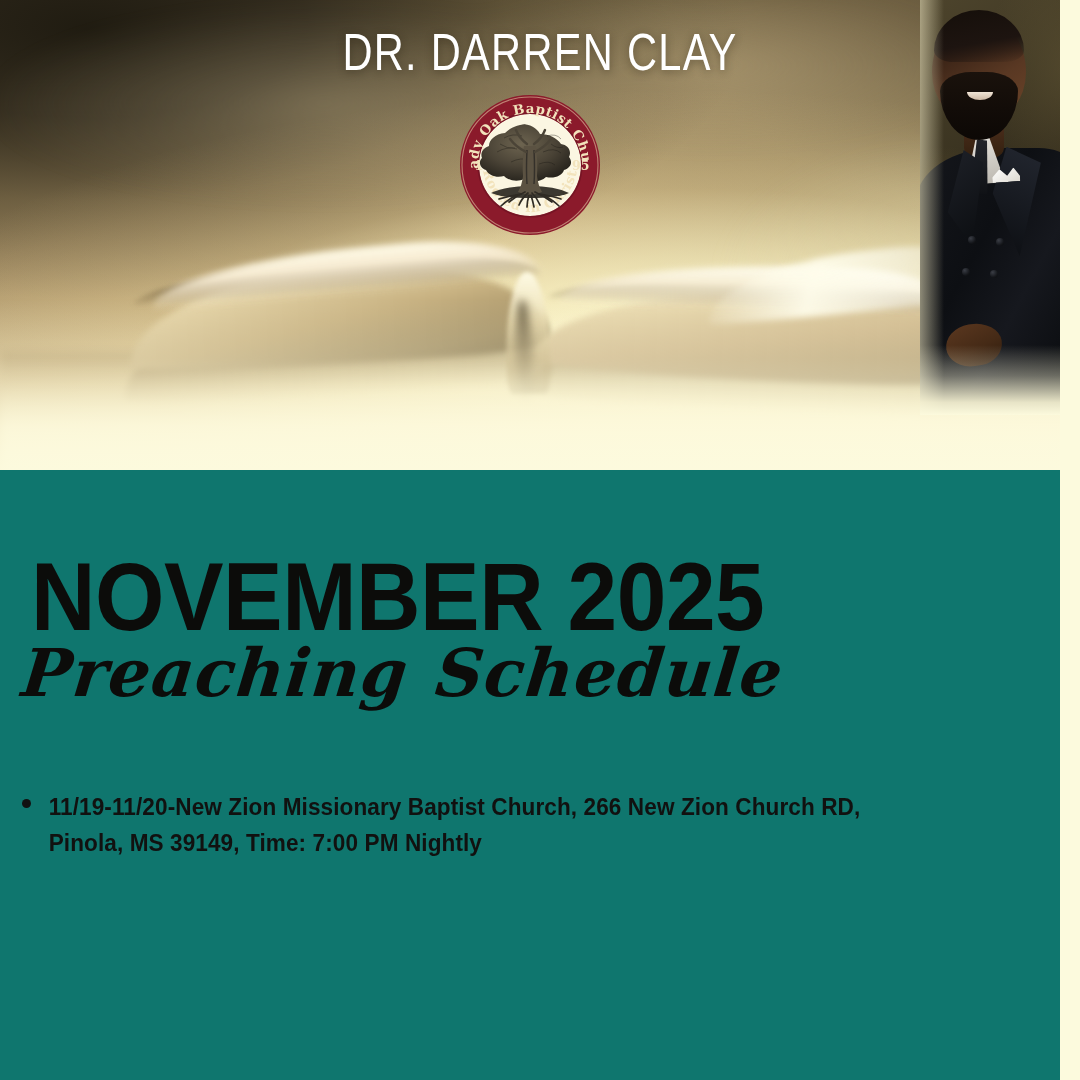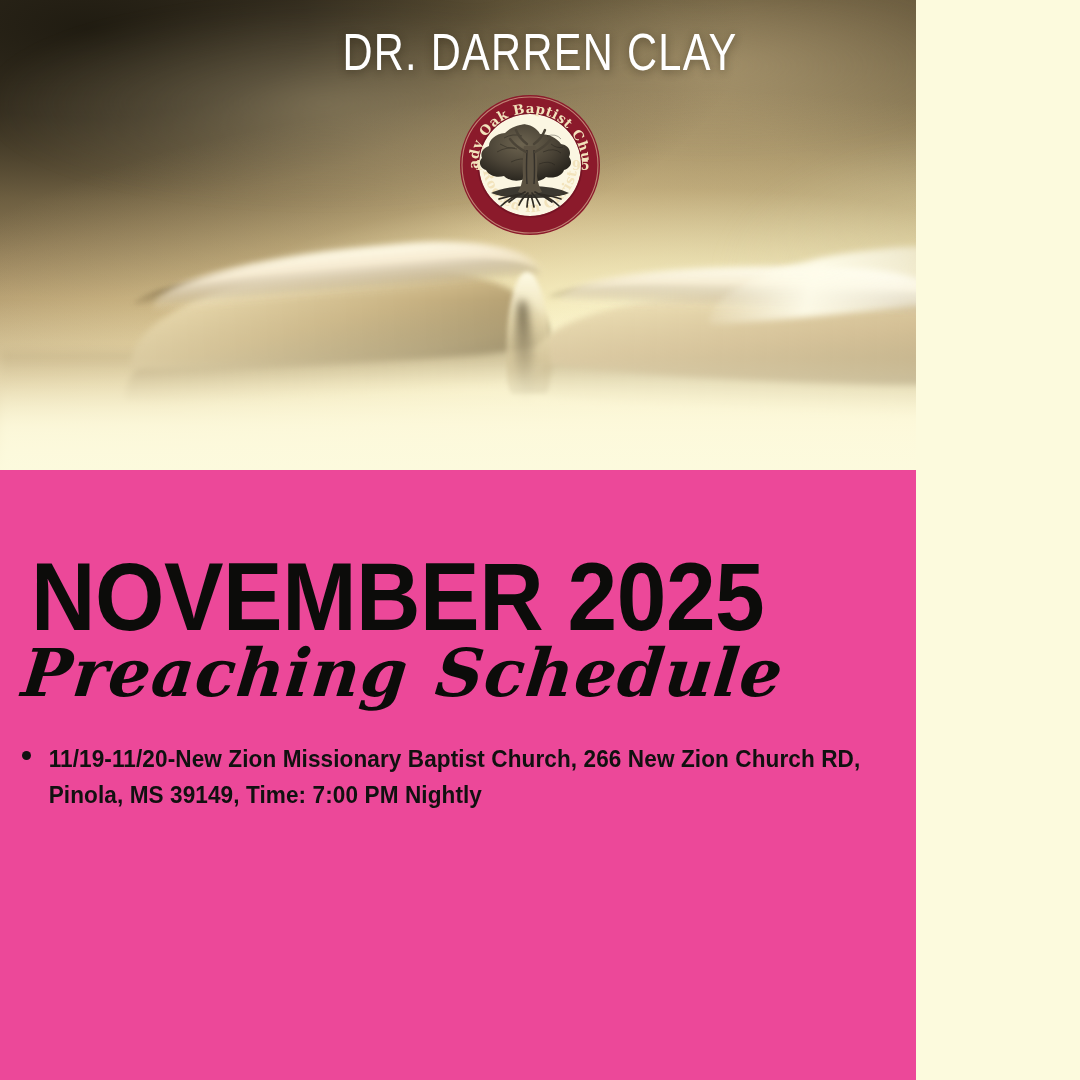--- a/index.html
+++ b/index.html
@@ -2,22 +2,22 @@
 <html><head>
 <meta charset="utf-8">
 <style>
   html,body{margin:0;padding:0;}
   body{
     width:1080px;height:1080px;overflow:hidden;
     font-family:"Liberation Sans", sans-serif;
     background:#FCFADD;
   }
   #flyer{
-    position:relative;width:916px;height:1080px;overflow:hidden;
-    background:#ec4899;
+    position:relative;width:1060px;height:1080px;overflow:hidden;
+    background:#0f766e;
   }
 
   
   .hero{
     position:absolute;left:0;top:0;width:1080px;height:470px;overflow:hidden;
   }
   .hero-base{
     position:absolute;inset:0;
     background:
       radial-gradient(120% 95% at 62% 78%, rgba(255,250,214,.96) 0%, rgba(252,245,200,.72) 18%, rgba(226,206,150,.24) 40%, rgba(0,0,0,0) 62%),
@@ -241,21 +241,21 @@
     font-family:"DejaVu Serif","Liberation Serif",serif;
     font-style:italic;font-weight:700;font-size:66px;line-height:1;
     color:#0c0c0a;letter-spacing:1px;white-space:nowrap;
     transform:skewX(-6deg) scaleX(1.0);transform-origin:left top;
   }
   .script .sp{display:inline-block;width:28px;}
 
   .sched{
     position:absolute;left:22px;top:742px;width:880px;
   }
-  .sched-row{display:flex;align-items:flex-start;gap:0;}
+  .sched-row{display:flex;align-items:flex-start;gap:0;margin-top:48px;}
   .bullet{
     flex:0 0 auto;width:18px;display:flex;justify-content:flex-start;
     padding-top:9px;
   }
   .bullet i{
     display:block;width:9px;height:9px;border-radius:50%;background:#111;
   }
   .sched-text{
     flex:1 1 auto;padding-left:9px;
     font-family:"Liberation Sans Narrow","Liberation Sans",sans-serif;

